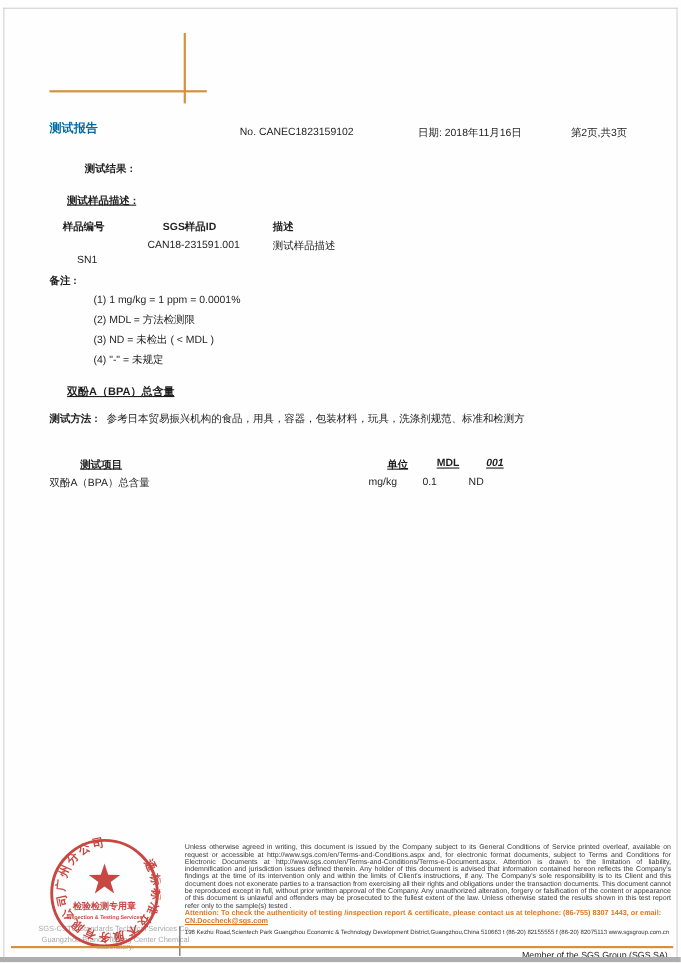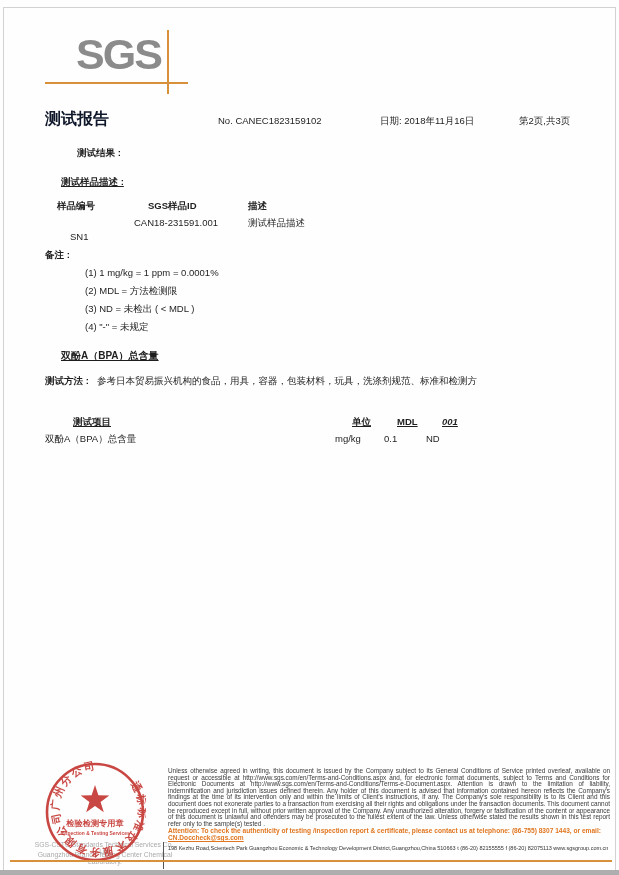--- a/index.html
+++ b/index.html
@@ -10,21 +10,21 @@
     overflow:hidden; color:#2b2b2b;
   }
   .abs { position:absolute; }
   .page-border { position:absolute; left:3px; top:7px; right:3px; bottom:0;
     border:1px solid #d2d2d2; border-bottom:none; pointer-events:none; }
   
   .logo-text { left:76px; top:33px; font-size:43px; font-weight:bold;
     color:#8b8b8b; letter-spacing:-2px; line-height:1; }
   .logo-hline { left:45px; top:82px; width:143px; height:2px; background:#d8913a; }
   .logo-vline { left:167px; top:30px; width:2px; height:64px; background:#d8913a; }
-  .report-title { left:45px; top:109px; font-size:16px; font-weight:bold; color:#0f172a; }
+  .report-title { left:45px; top:109px; font-size:11px; font-weight:bold; color:#0369a1; }
   .hdr { font-size:9.5px; color:#1e1e1e; }
   .report-no { left:218px; top:115px; }
   .report-date { left:380px; top:115px; }
   .report-page { left:519px; top:115px; }
   
   .lbl { font-size:9.5px; font-weight:bold; color:#1e1e1e; }
   .txt { font-size:9.5px; color:#1e1e1e; }
   .u { text-decoration:underline;padding-left:16px; }
   .results-label { left:45px; top:147px;padding-left:32px; }
   .sample-heading { left:45px; top:176px; }
@@ -70,21 +70,20 @@
   .member { left:0; right:12px; top:864px; font-size:8px; color:#1e1e1e; text-align:right; }
   .bottom-edge { left:0; top:870px; width:619px; height:5px; background:#aeaeae; }
   .stamp-red { fill:#c53a35; }
 </style>
 </head>
 <body>
 
 <div id="page">
   <div class="page-border"></div>
 
-  <div class="abs logo-text">SGS</div>
   <div class="abs logo-hline"></div>
   <div class="abs logo-vline"></div>
 
   <div class="abs report-title">测试报告</div>
   <div class="abs hdr report-no">No. CANEC1823159102</div>
   <div class="abs hdr report-date">日期: 2018年11月16日</div>
   <div class="abs hdr report-page">第2页,共3页</div>
 
   <div class="abs lbl results-label">测试结果 :</div>
 
@@ -133,14 +132,15 @@
     </svg>
   </div>
 
   <div class="abs legal">Unless otherwise agreed in writing, this document is issued by the Company subject to its General Conditions of Service printed overleaf, available on request or accessible at http://www.sgs.com/en/Terms-and-Conditions.aspx and, for electronic format documents, subject to Terms and Conditions for Electronic Documents at http://www.sgs.com/en/Terms-and-Conditions/Terms-e-Document.aspx. Attention is drawn to the limitation of liability, indemnification and jurisdiction issues defined therein. Any holder of this document is advised that information contained hereon reflects the Company's findings at the time of its intervention only and within the limits of Client's instructions, if any. The Company's sole responsibility is to its Client and this document does not exonerate parties to a transaction from exercising all their rights and obligations under the transaction documents. This document cannot be reproduced except in full, without prior written approval of the Company. Any unauthorized alteration, forgery or falsification of the content or appearance of this document is unlawful and offenders may be prosecuted to the fullest extent of the law. Unless otherwise stated the results shown in this test report refer only to the sample(s) tested .</div>
   <div class="abs attention"><span>Attention: To check the authenticity of testing /inspection report &amp; certificate, please contact us at telephone: (86-755) 8307 1443, or email: </span><span class="email">CN.Doccheck@sgs.com</span></div>
 
   <div class="abs addr-divider"></div>
   <div class="abs addr-en">198 Kezhu Road,Scientech Park Guangzhou Economic &amp; Technology Development District,Guangzhou,China 510663    t (86-20) 82155555    f (86-20) 82075113    www.sgsgroup.com.cn</div>
 
   <div class="abs footer-rule"></div>
+  <div class="abs member">Member of the SGS Group (SGS SA)</div>
   <div class="abs bottom-edge"></div>
 </div>
 
 </body></html>

